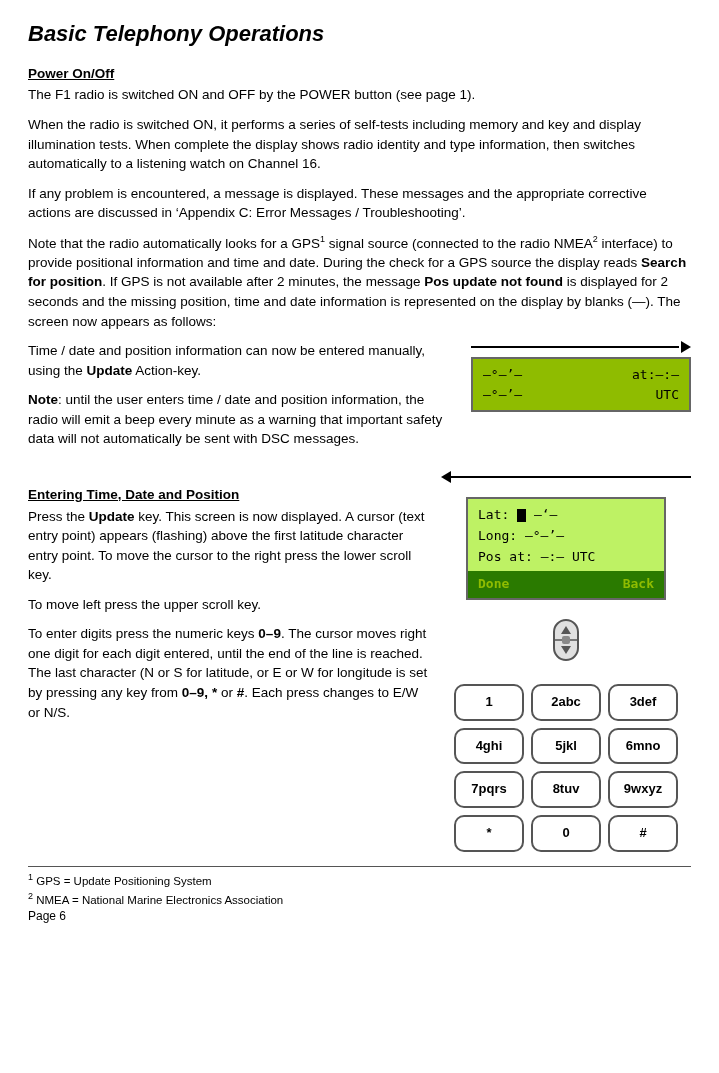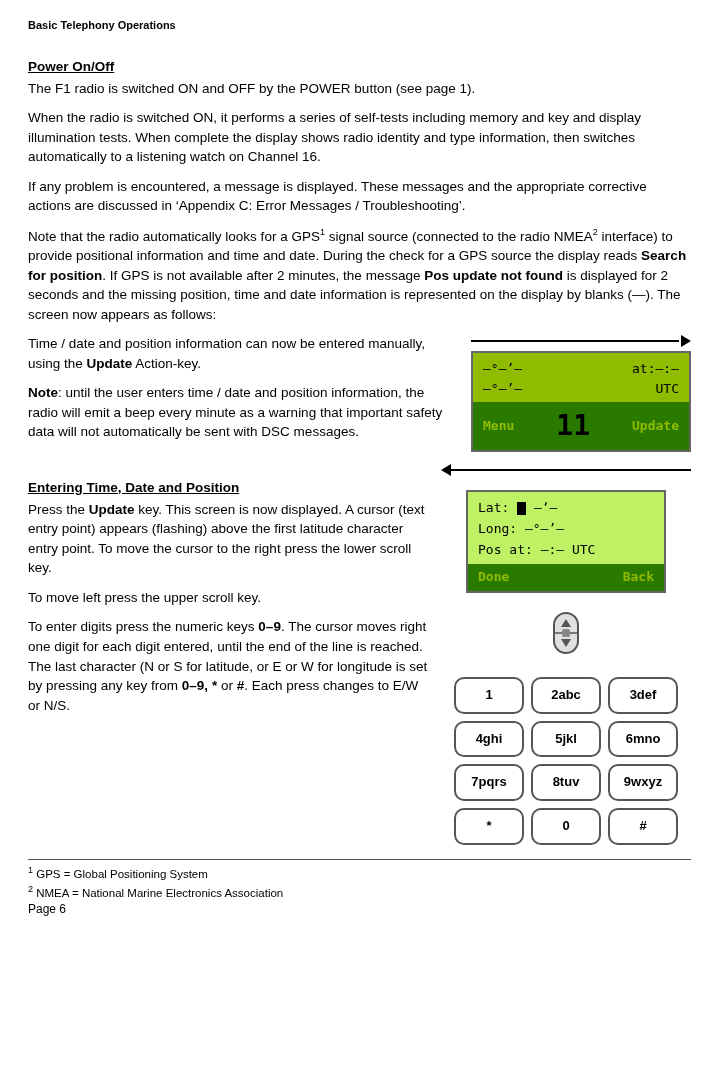--- a/index.html
+++ b/index.html
@@ -7,38 +7,39 @@
       font-family: Arial, sans-serif;
       font-size: 13.5px;
       color: #000;
       background: #fff;
       width: 719px;
       min-height: 1073px;
       padding: 18px 28px 18px 28px;
       line-height: 1.45;
     }
     h1.page-title {
-      font-size: 11px;
-      font-weight: bold;
-      margin-bottom: 23px;
+      font-size: 22px;
+      font-weight: bold;
+      margin-bottom: 14px;
+      font-style: italic;
     }
     .section-title {
       font-weight: bold;
       text-decoration: underline;
       margin-bottom: 2px;
     }
     p { margin-bottom: 10px; }
     .bold { font-weight: bold; }
     sup { font-size: 9px; }
 
     .two-col {
       display: flex;
       gap: 16px;
       margin-bottom: 12px;
-      align-items: flex-end;
+      align-items: flex-start;
     }
     .two-col .text-col { flex: 1; }
     .two-col .display-col { flex: 0 0 220px; }
 
     
     .lcd-display {
       border: 2px solid #666;
       background: #8fbc00;
       padding: 6px 10px;
       font-family: monospace;
@@ -166,25 +167,20 @@
     </div>
     <div class="lcd-display">
       <div class="lcd-row">
         <span>—°—’–</span>
         <span>at:—:—</span>
       </div>
       <div class="lcd-row">
         <span>—°—’–</span>
         <span>UTC</span>
       </div>
-      <div class="lcd-bottom-bar">
-        <span>Menu</span>
-        <span class="big-num">11</span>
-        <span>Update</span>
-      </div>
     </div>
   </div>
 </div>
 
 <div class="two-col-lower">
   <div class="text-col2">
     <p class="section-title section-gap">Entering Time, Date and Position</p>
     <p>
       <span>Press the </span><span class="bold">Update</span><span> key. This screen is now displayed. A cursor (text entry point) appears (flashing) above the first latitude character entry point. To move the cursor to the right press the lower scroll key.</span>
     </p>
@@ -250,16 +246,16 @@
       <div class="key-btn">9wxyz</div>
 
       <div class="key-btn">*</div>
       <div class="key-btn">0</div>
       <div class="key-btn">#</div>
     </div>
   </div>
 </div>
 
 <div class="footnote-section">
-  <div><sup>1</sup> <span>GPS = Global Positioning System</span></div>
+  <div><sup>1</sup> <span>GPS = Update Positioning System</span></div>
   <div><sup>2</sup> <span>NMEA = National Marine Electronics Association</span></div>
   <div class="page-num">Page 6</div>
 </div>
 
 </body></html>

